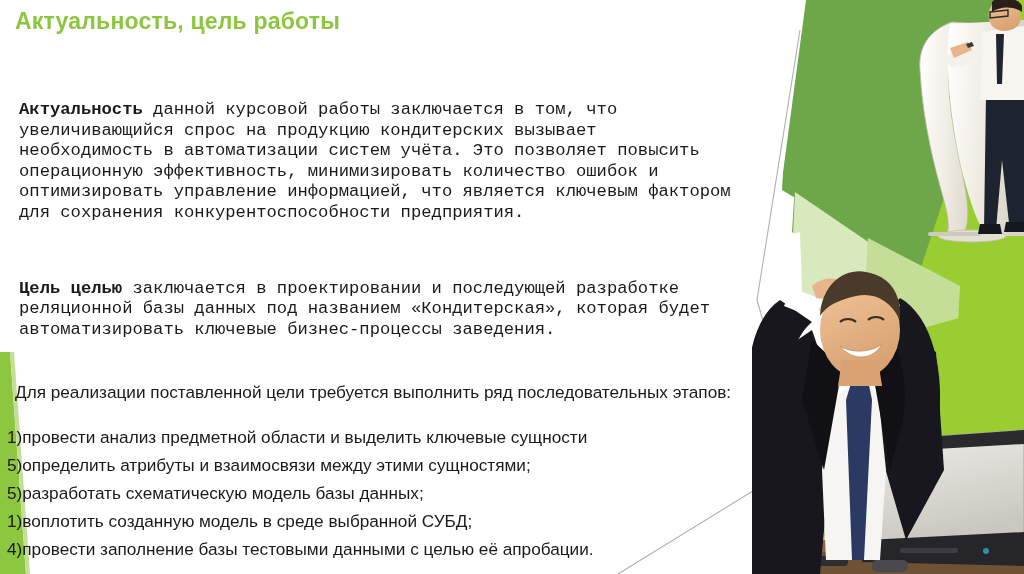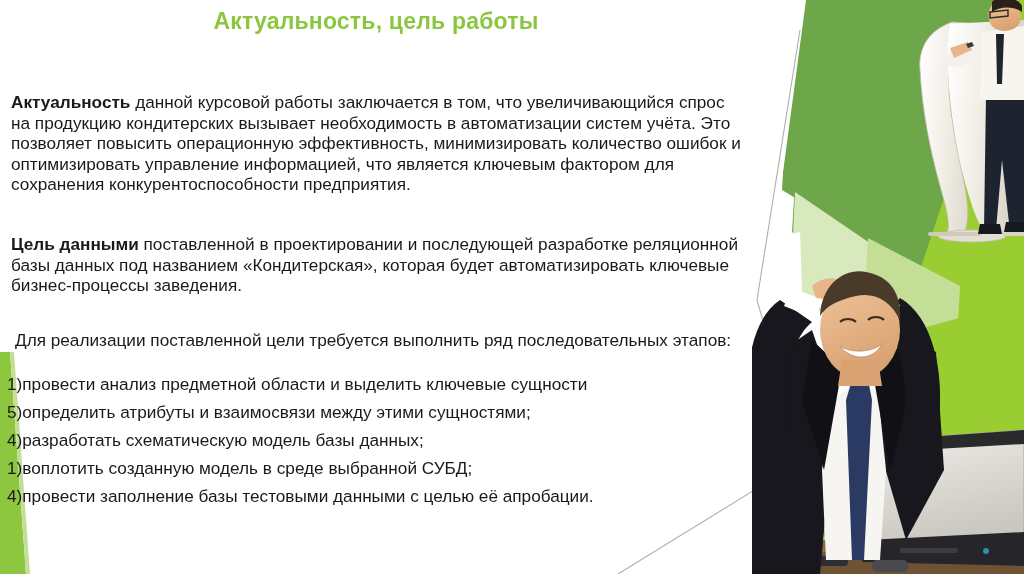--- a/index.html
+++ b/index.html
@@ -24,43 +24,44 @@
     position: absolute;
     inset: 0;
     width: 1024px;
     height: 574px;
     pointer-events: none;
   }
 
   
   #slide-title {
     position: absolute;
-    left: 4px;
+    left: 15px;
     top: 8px;
     width: 744px;
-    text-align: center;
+    text-align: left;
     font-size: 23px;
     font-weight: 600;
     letter-spacing: 0.2px;
     color: #8CC63F;
     white-space: nowrap;
   }
 
   
   #body-col {
     position: absolute;
     left: 7px;
     top: 88px;
     width: 742px;
     color: #1a1a1a;
     font-size: 17.2px;
     line-height: 20.6px;
   }
   .para {
-    margin: 4px;
+    margin: 12px;
+    font-family: Liberation Mono, monospace;
   }
   .para b {
     font-weight: 700;
   }
   .gap-lg { height: 31px; }
   .gap-md { height: 22px; }
   .gap-sm { height: 12px; }
 
   #steps-intro { margin: 8px; }
   #steps-list {
@@ -193,30 +194,30 @@
   </svg>
 
   <div id="slide-title">Актуальность, цель работы</div>
 
   <div id="body-col">
 
     <p class="para"><b>Актуальность</b><span> данной курсовой работы заключается в том, что увеличивающийся спрос на продукцию кондитерских вызывает необходимость в автоматизации систем учёта. Это позволяет повысить операционную эффективность, минимизировать количество ошибок и оптимизировать управление информацией, что является ключевым фактором для сохранения конкурентоспособности предприятия.</span></p>
 
     <div class="gap-lg"></div>
 
-    <p class="para"><b>Цель данными</b><span> поставленной в проектировании и последующей разработке реляционной базы данных под названием «Кондитерская», которая будет автоматизировать ключевые бизнес-процессы заведения.</span></p>
+    <p class="para"><b>Цель целью</b><span> заключается в проектировании и последующей разработке реляционной базы данных под названием «Кондитерская», которая будет автоматизировать ключевые бизнес-процессы заведения.</span></p>
 
     <div class="gap-md"></div>
 
     <p id="steps-intro">Для реализации поставленной цели требуется выполнить ряд последовательных этапов:</p>
 
     <div class="gap-sm"></div>
 
     <ul id="steps-list">
       <li>1)провести анализ предметной области и выделить ключевые сущности</li>
       <li>5)определить атрибуты и взаимосвязи между этими сущностями;</li>
-      <li>4)разработать схематическую модель базы данных;</li>
+      <li>5)разработать схематическую модель базы данных;</li>
       <li>1)воплотить созданную модель в среде выбранной СУБД;</li>
       <li>4)провести заполнение базы тестовыми данными с целью её апробации.</li>
     </ul>
   </div>
 
 </div>
 
 </body></html>

